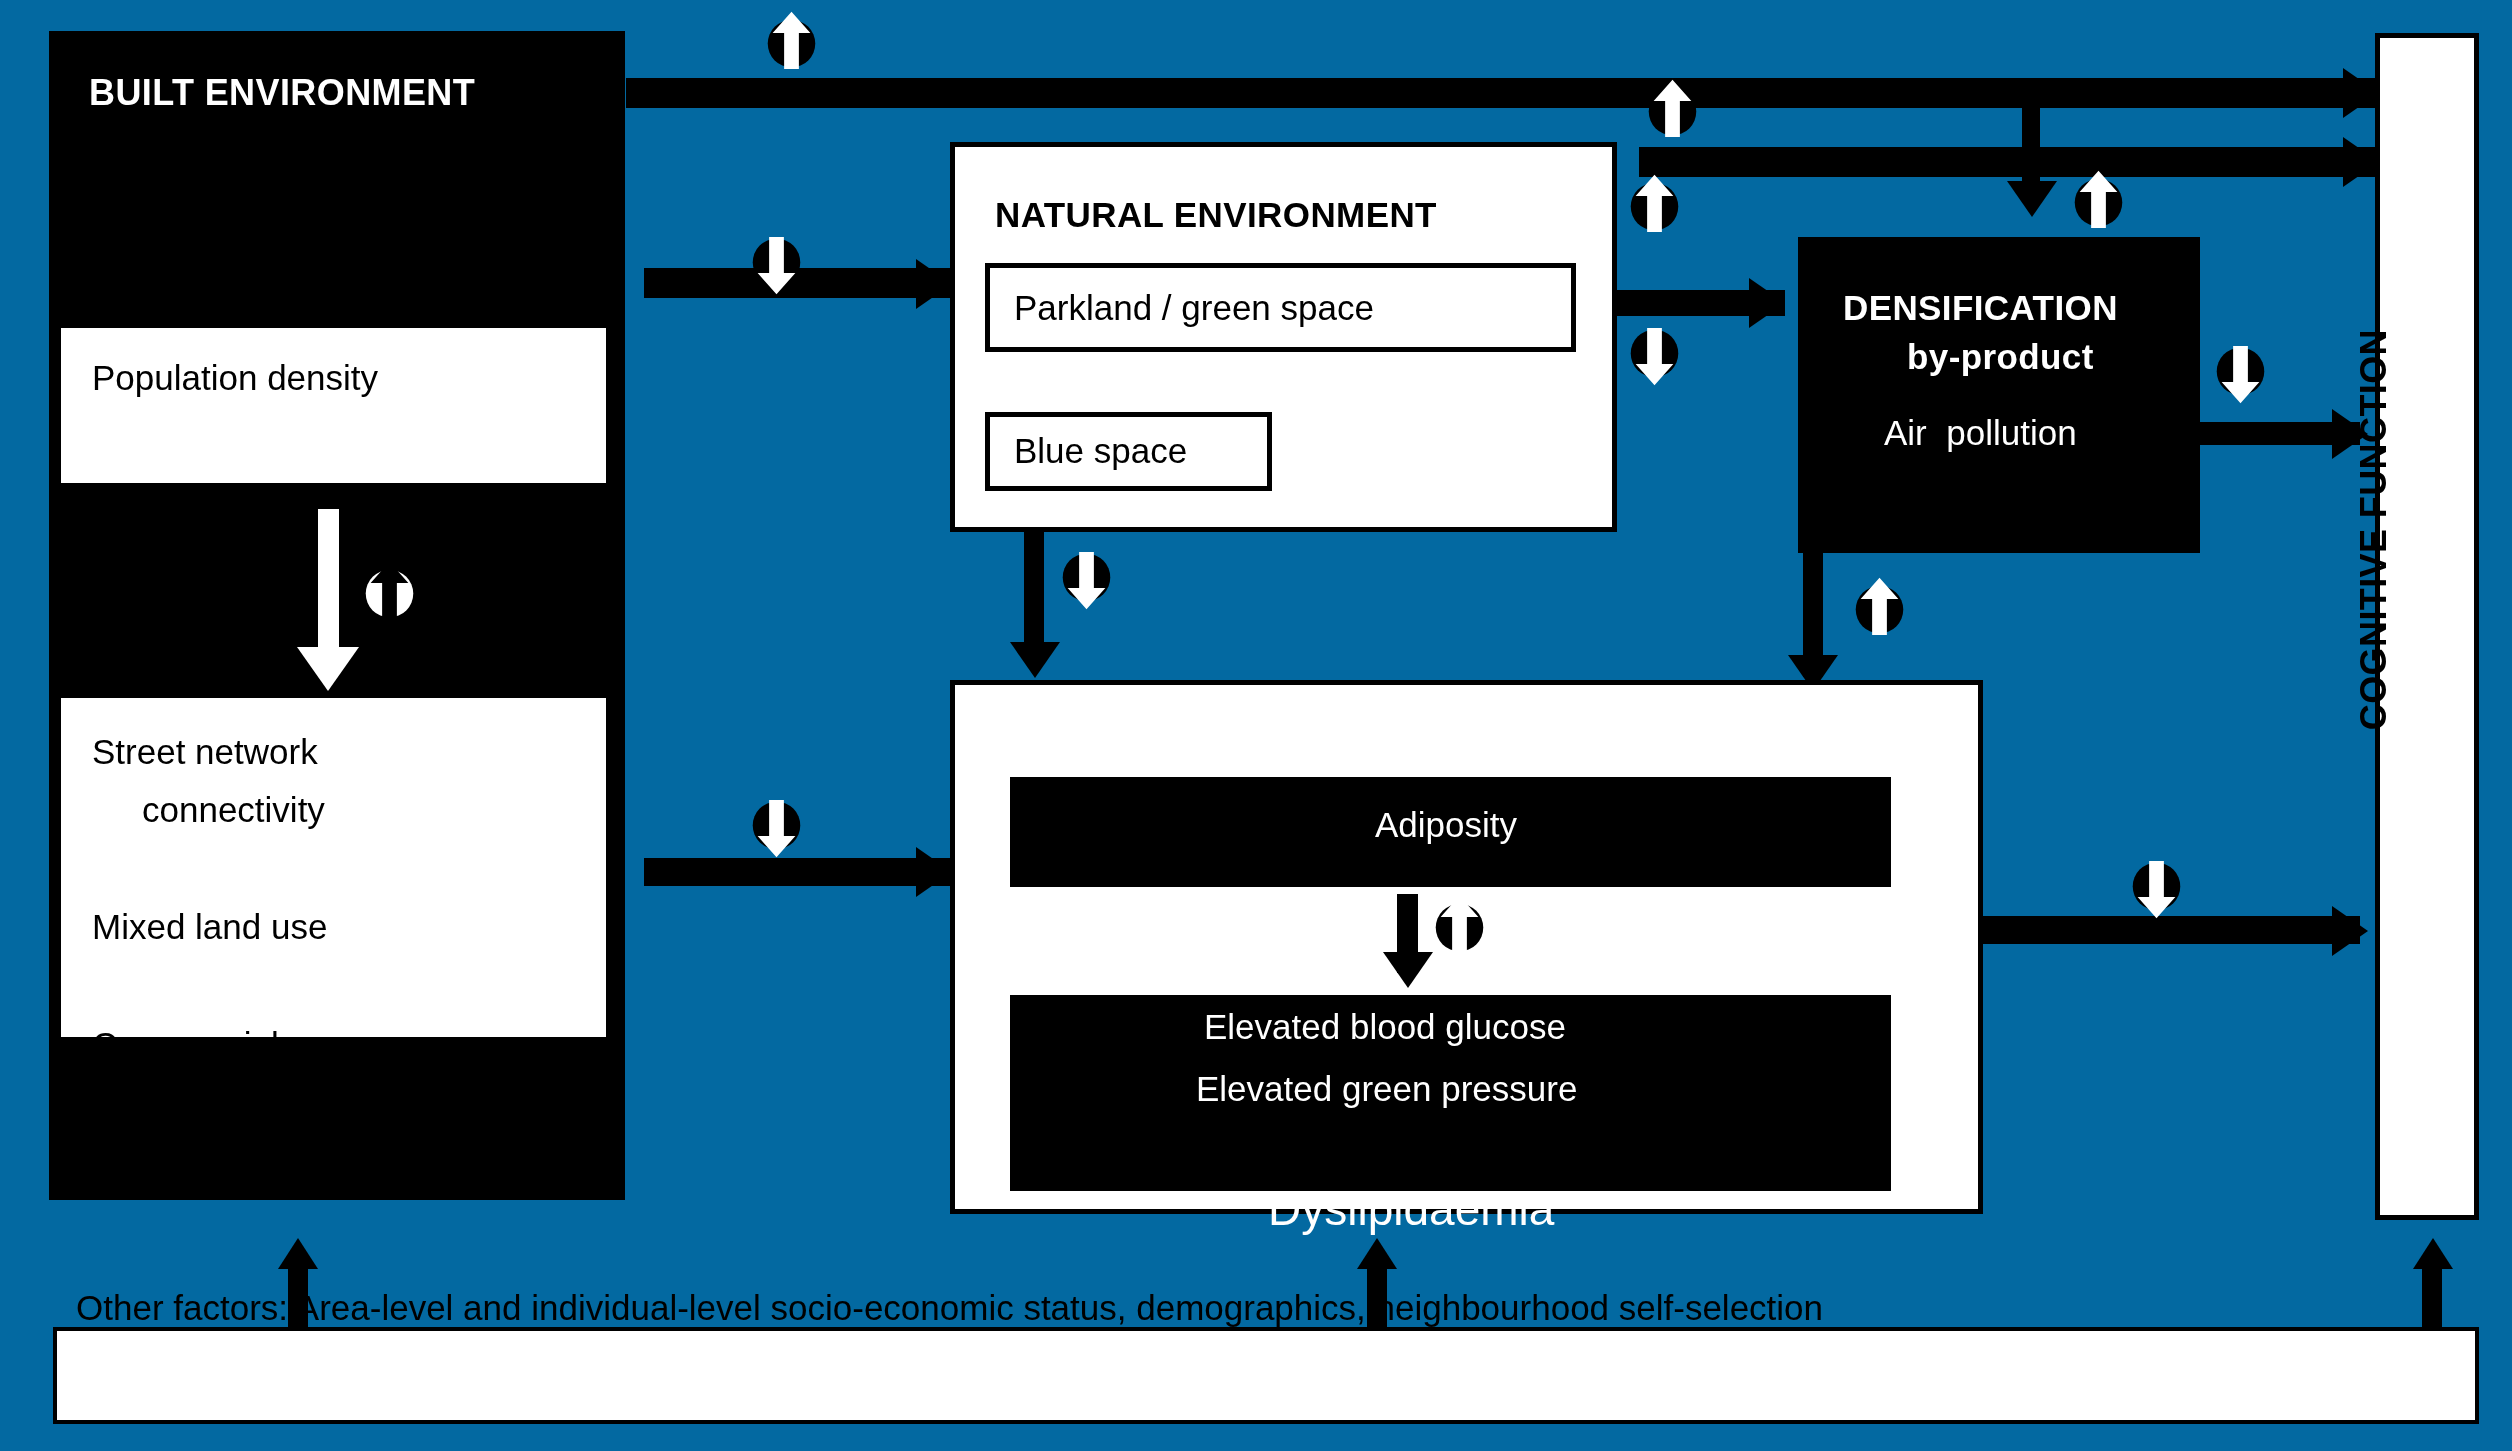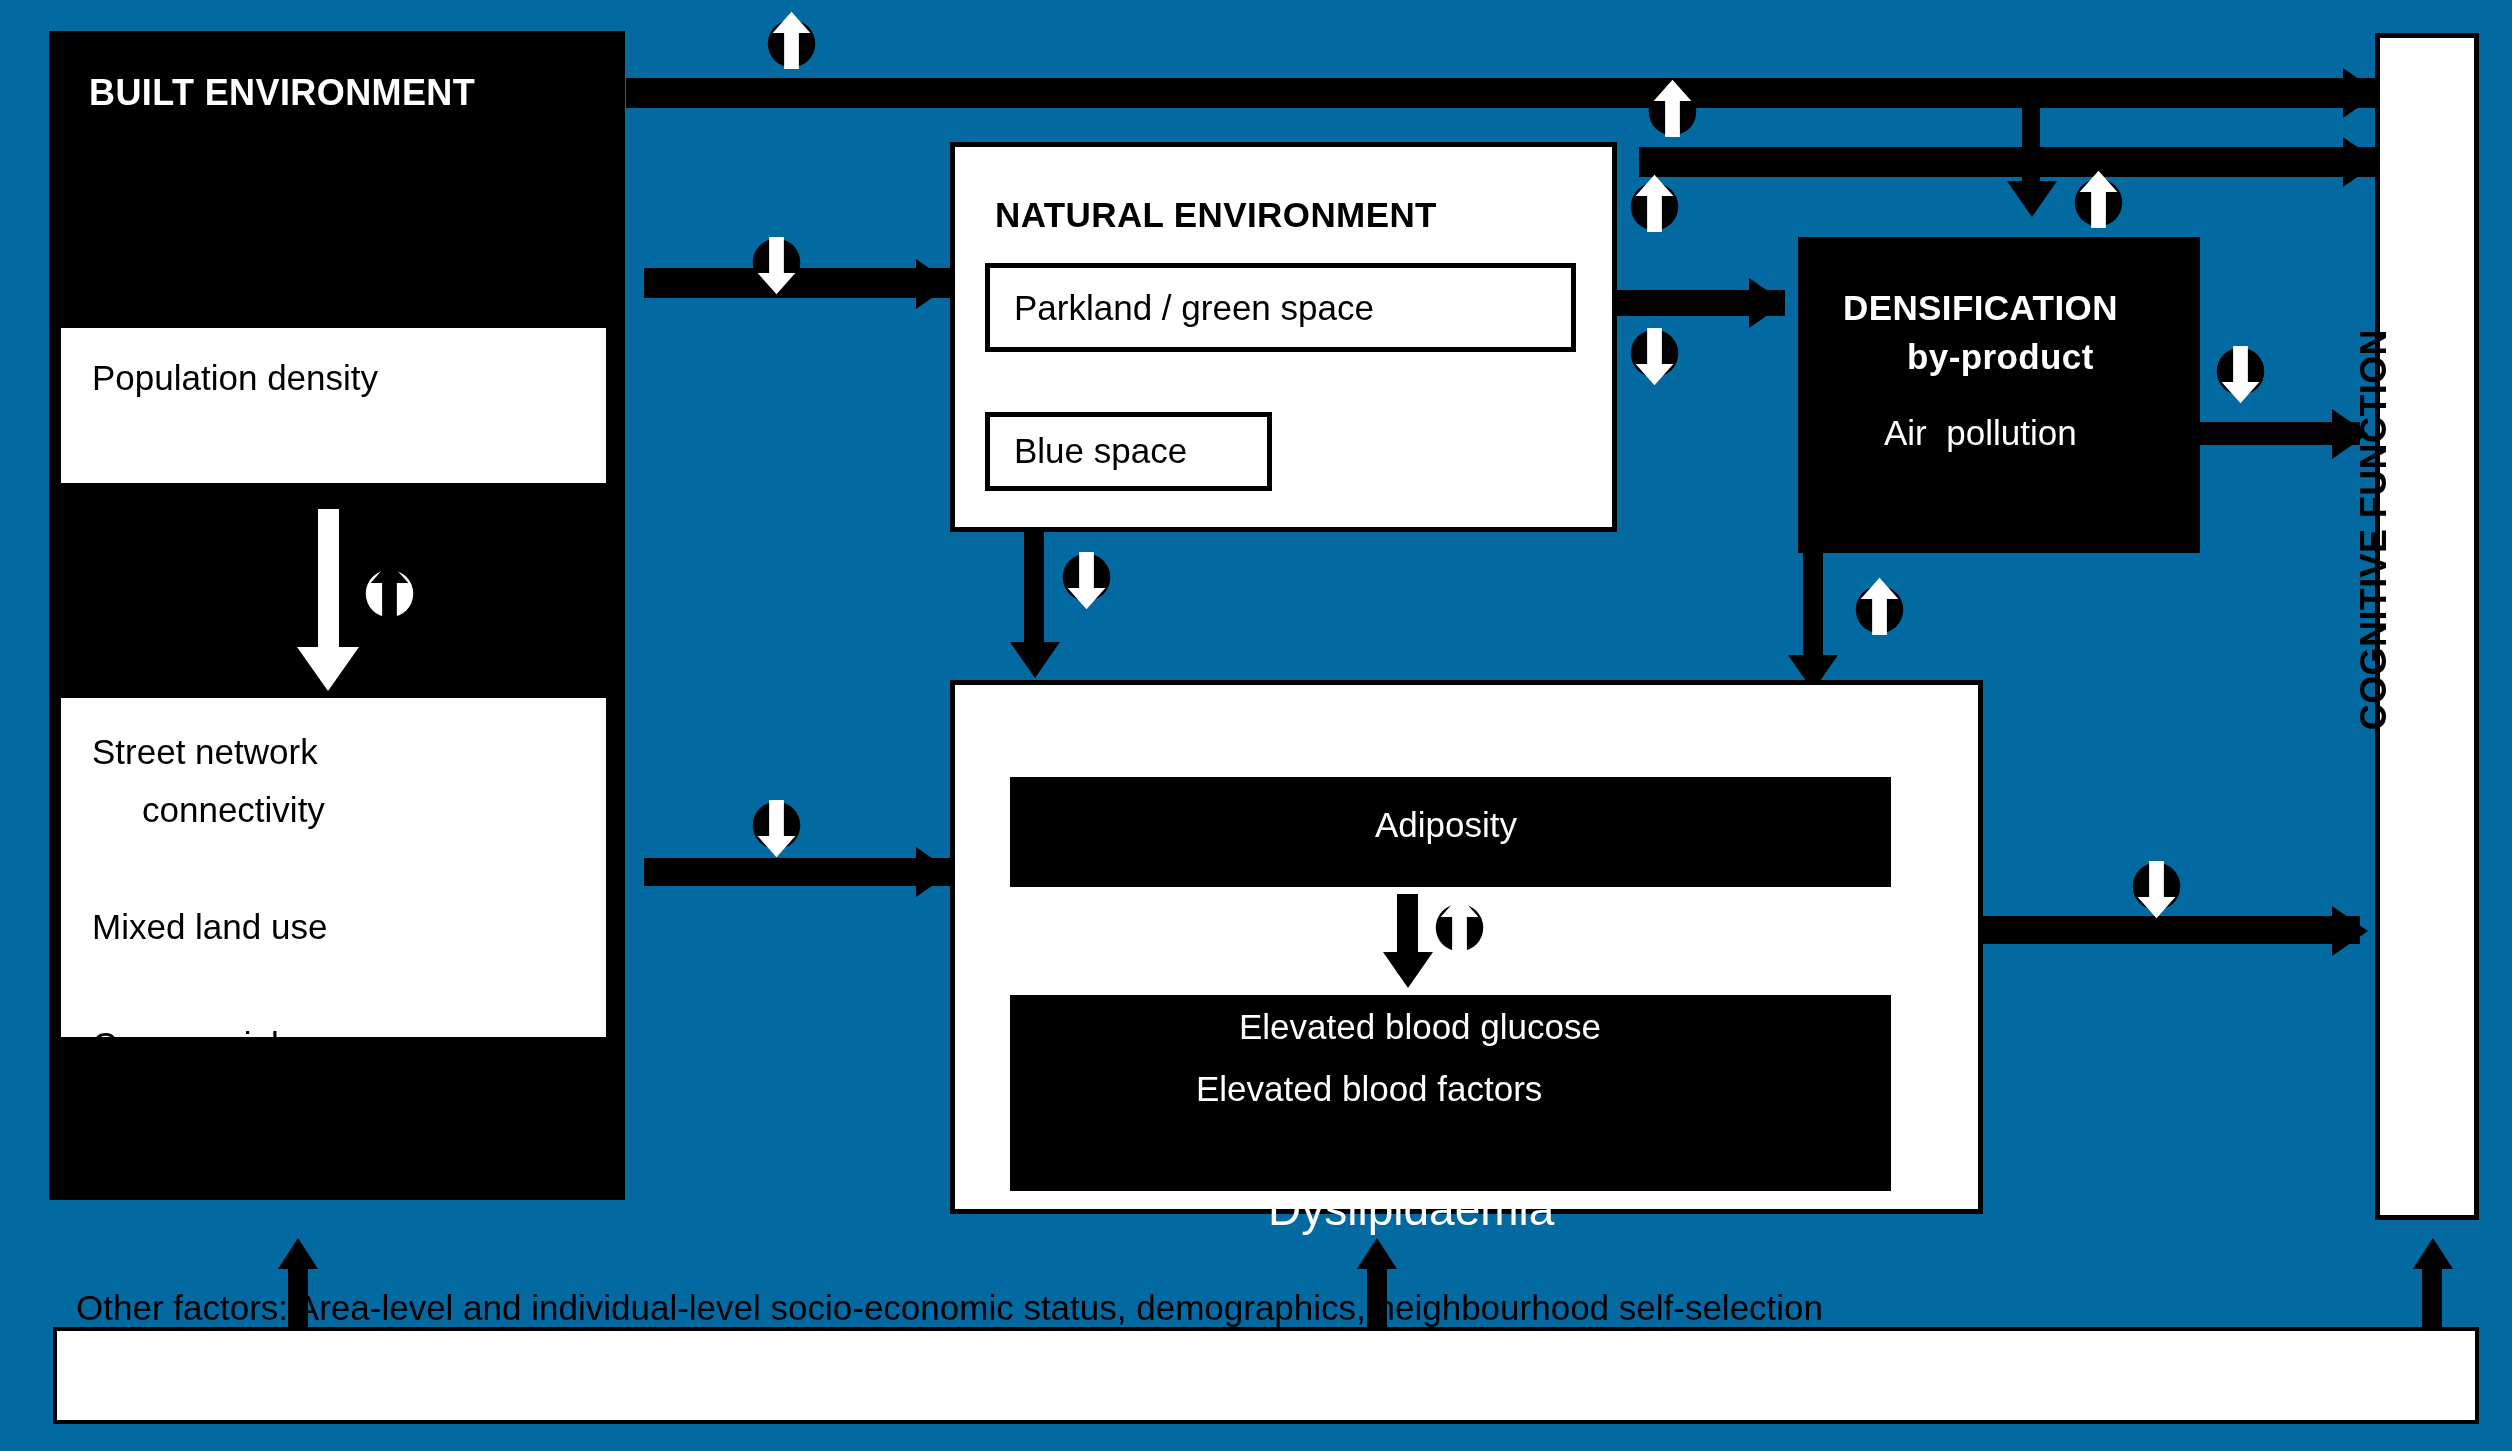--- a/index.html
+++ b/index.html
@@ -109,22 +109,22 @@
 
   <div class="box wht bord" style="left:950px;top:680px;width:1033px;height:534px;"></div>
 
   <div class="box blk" style="left:1010px;top:777px;width:881px;height:110px;"></div>
   <div class="lbl" style="left:1355px;top:804px;font-size:35px;color:#ffffff;margin-left:20px;">Adiposity</div>
 
   <div class="vline" style="left:1397px;top:894px;width:21.4px;height:79px;"></div>
   <div class="ahead-d" style="left:1383px;top:952px;"></div>
 
   <div class="box blk" style="left:1010px;top:995px;width:881px;height:196px;"></div>
-  <div class="lbl" style="left:1204px;top:1006px;font-size:35px;color:#ffffff;margin-left:35px;">Elevated blood glucose</div>
-  <div class="lbl" style="left:1196px;top:1068px;font-size:35px;color:#ffffff;">Elevated blood factors</div>
+  <div class="lbl" style="left:1204px;top:1006px;font-size:35px;color:#ffffff;">Elevated blood glucose</div>
+  <div class="lbl" style="left:1196px;top:1068px;font-size:35px;color:#ffffff;">Elevated green pressure</div>
   <div class="lbl" style="left:1268px;top:1182px;font-size:46px;color:#ffffff;">Dyslipidaemia</div>
 
   <div class="box wht bord" style="left:2375px;top:33px;width:104px;height:1187px;"></div>
   <div class="lbl ttl-caps" style="left:2353px;top:329px;width:148px;text-align:center;font-size:36px;color:#000000;
               writing-mode:vertical-rl;transform:rotate(180deg);transform-origin:center;">COGNITIVE FUNCTION</div>
 
   <div class="box wht bord-thin" style="left:53px;top:1327px;width:2426px;height:97px;"></div>
   <div class="lbl" style="left:76px;top:1287px;font-size:35px;color:#000000;">Other factors: Area-level and individual-level socio-economic status, demographics, neighbourhood self-selection</div>
 
   <div class="badge" style="left:766px;top:10px;">

